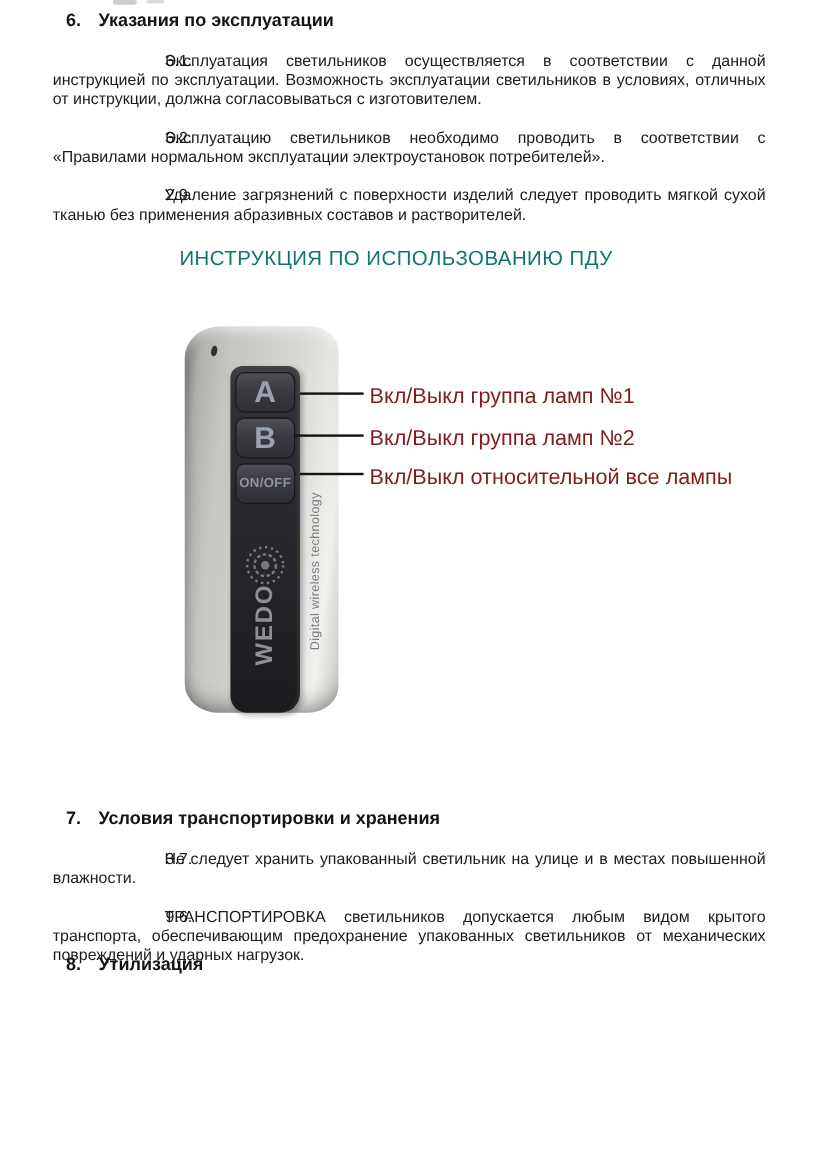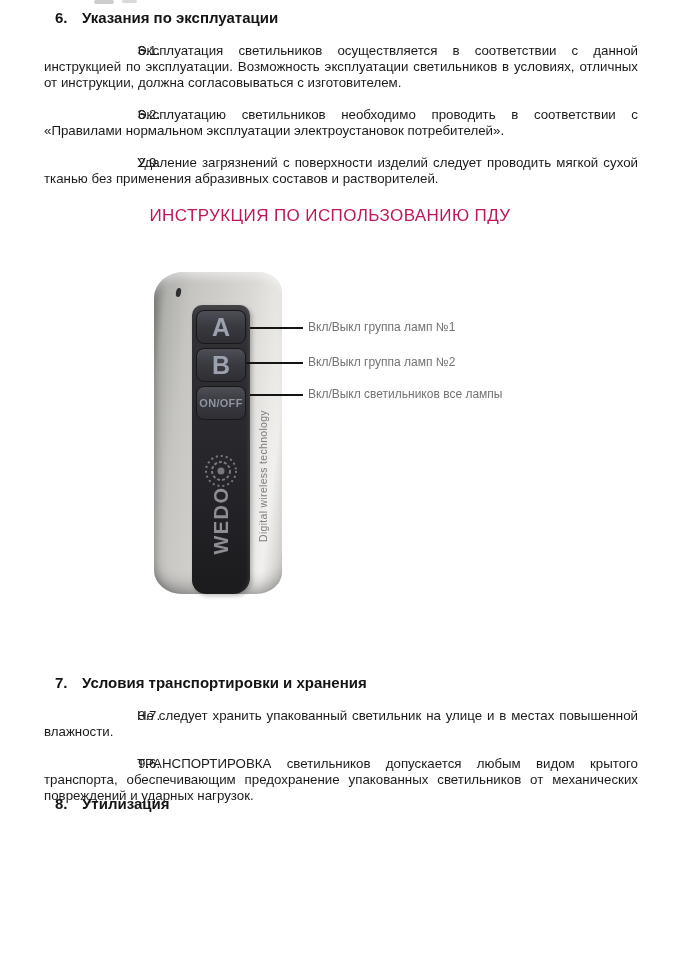--- a/index.html
+++ b/index.html
@@ -21,21 +21,21 @@
        line-height:18px; color:#141414; }
   #sec7 .h { margin-bottom:12px; }
   #sec8 .h { margin-bottom:18px; }
   .hnum { display:inline-block; width:27px; }
   .para { margin:16px; font-size:13.3px; line-height:16px; text-align:justify;
           text-indent:47px; color:#1b1b1b; }
   .pnum { display:inline-block; width:46px; }
 
   
   .pdu-title { position:absolute; left:0; top:206px; width:660px; text-align:center;
-               font-size:17px; letter-spacing:.4px; color:#be185d; }
+               font-size:17px; letter-spacing:.4px; color:#0f766e; }
 
   
   .figure { position:absolute; left:148px; top:270px; width:532px; height:330px; }
   .remote-body {
     position:absolute; left:6px; top:2px; width:128px; height:322px;
     border-radius:30px 24px 26px 28px / 26px 20px 22px 24px;
     background:linear-gradient(97deg,#848481 0%,#b0b0ad 9%,#c6c5c2 24%,#cfcecb 42%,
                #d8d7d4 58%,#e8e7e4 76%,#f1f0ee 86%,#d6d5d2 96%,#c0bfbc 100%);
     box-shadow: inset 0 10px 10px -6px rgba(255,255,255,.6),
                 inset 0 -16px 18px -12px rgba(0,0,0,.4),
@@ -63,21 +63,21 @@
           letter-spacing:1.5px; white-space:nowrap; }
   .side-wrap { position:absolute; left:100px; top:118px; width:18px; height:172px;
                display:flex; align-items:center; justify-content:center; }
   .side-text { transform:rotate(-90deg); white-space:nowrap; font-size:10.5px;
                color:#7d7d82; letter-spacing:.3px; }
 
   .pline { position:absolute; height:2px; background:#141414; }
   .l1 { left:102px; top:57px;  width:53px; }
   .l2 { left:98px;  top:92px;  width:57px; }
   .l3 { left:102px; top:124px; width:53px; }
-  .flabel { position:absolute; left:160px; font-size:12px; color:#737373; white-space:nowrap; }
+  .flabel { position:absolute; left:160px; font-size:18px; color:#7f1d1d; white-space:nowrap; }
   .fl1 { top:50px; }
   .fl2 { top:85px; }
   .fl3 { top:117px; }
 </style>
 </head>
 <body>
 
 <div class="page">
 
   <div class="artifact a1"></div>
@@ -114,21 +114,21 @@
         <span class="side-text">Digital wireless technology</span>
       </div>
     </div>
 
     <div class="pline l1"></div>
     <div class="pline l2"></div>
     <div class="pline l3"></div>
 
     <div class="flabel fl1">Вкл/Выкл группа ламп №1</div>
     <div class="flabel fl2">Вкл/Выкл группа ламп №2</div>
-    <div class="flabel fl3">Вкл/Выкл светильников все лампы</div>
+    <div class="flabel fl3">Вкл/Выкл относительной все лампы</div>
   </div>
 
   <section class="sec" id="sec7">
     <h2 class="h"><span class="hnum">7.</span><span>Условия транспортировки и хранения</span></h2>
     <p class="para"><span class="pnum">3.7.</span><span>Не следует хранить упакованный светильник на улице и в местах повышенной влажности.</span></p>
     <p class="para"><span class="pnum">9.6.</span><span>ТРАНСПОРТИРОВКА светильников допускается любым видом крытого транспорта, обеспечивающим предохранение упакованных светильников от механических повреждений и ударных нагрузок.</span></p>
   </section>
 
   <section class="sec" id="sec8">
     <h2 class="h"><span class="hnum">8.</span><span>Утилизация</span></h2>

